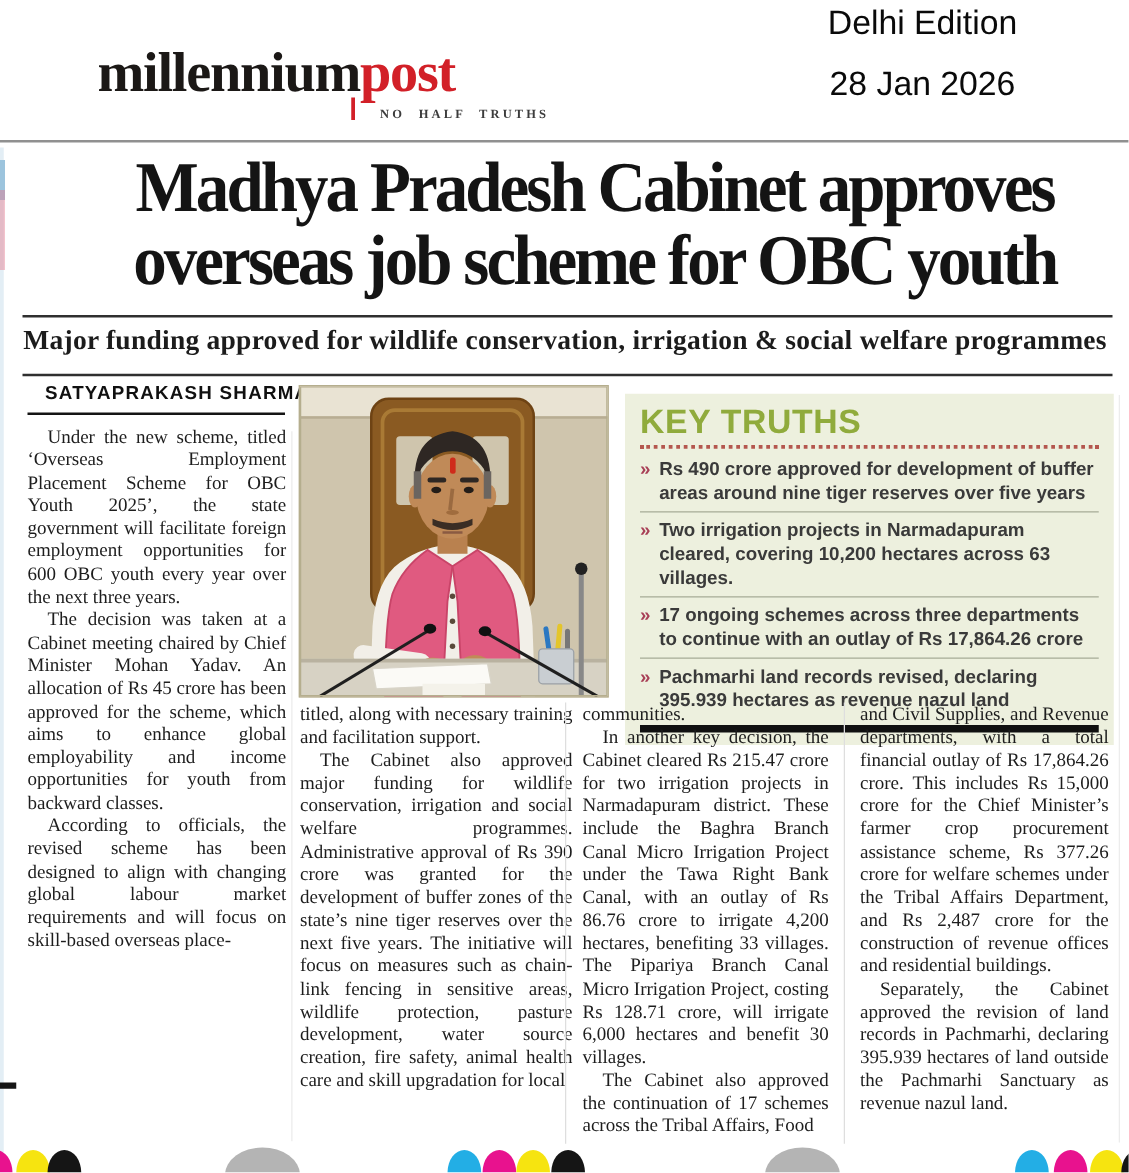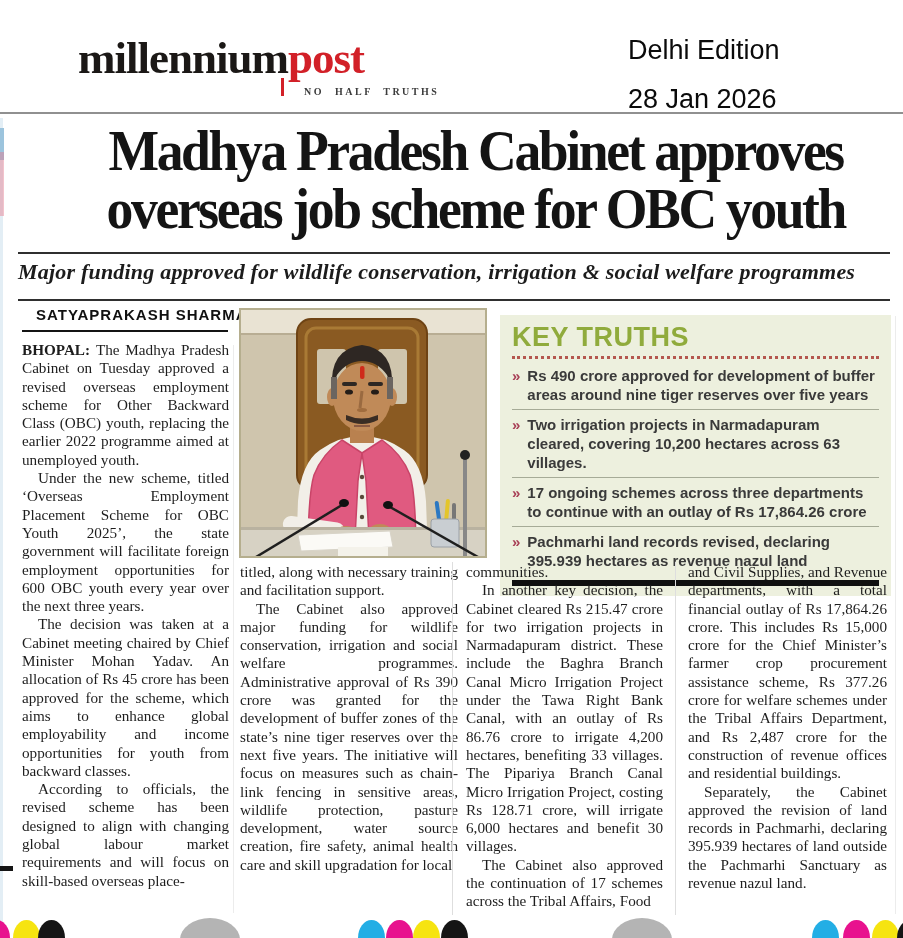--- a/index.html
+++ b/index.html
@@ -9,37 +9,37 @@
   
   .masthead{position:absolute;left:78px;top:36px;font-family:"Liberation Serif",serif;
             font-weight:bold;font-size:45px;letter-spacing:-1px;line-height:1;white-space:nowrap;}
   .mast-black{color:#1b1816;}
   .mast-red{color:#d22028;}
   .mast-tagline{position:absolute;left:285px;top:86px;font-family:"Liberation Serif",serif;
                 font-weight:bold;font-size:10px;letter-spacing:2.5px;word-spacing:6px;color:#3c3c3c;padding-left:19px;}
   .tag-tick{position:absolute;left:281px;top:78px;width:3px;height:18px;background:#d22028;}
 
   
-  .edition{position:absolute;left:628px;top:36px;width:220px;text-align:left;
+  .edition{position:absolute;left:628px;top:4px;width:220px;text-align:center;
            font-family:"Liberation Sans",sans-serif;color:#0a0a0a;font-size:27px;line-height:1.1;}
   .edition .line1{margin-bottom:19px;}
 
   
   .rule{position:absolute;background:#2f2f2f;}
   .rule.top{top:112px;left:0;width:903px;height:2px;background:#909090;}
   .rule.under-head{top:252px;left:18px;width:872px;height:2px;}
   .rule.under-sub{top:299px;left:18px;width:872px;height:2px;}
   .rule.under-byline{top:330px;left:22px;width:206px;height:2px;background:#141414;}
 
   
   .headline{position:absolute;left:0;top:122px;width:903px;text-align:center;
             font-weight:bold;font-size:57px;line-height:58px;letter-spacing:-2.5px;color:#141414;}
   .headline span{display:inline-block;transform:scaleX(.94);transform-origin:center;}
-  .subheadline{position:absolute;left:18px;top:259px;width:868px;
-               font-style:italic;font-weight:600;font-size:22px;color:#1c1c1c;letter-spacing:.2px;}
+  .subheadline{position:absolute;left:18px;top:259px;width:868px;text-align:center;
+               font-weight:600;font-size:22px;color:#1c1c1c;letter-spacing:.2px;}
 
   
   .byline{position:absolute;left:36px;top:306px;font-family:"Liberation Sans",sans-serif;
           font-weight:bold;font-size:15px;letter-spacing:1px;color:#101010;}
 
   
   .news-col{position:absolute;text-align:justify;font-size:15.2px;line-height:18.3px;
             color:#1d1d1d;overflow:hidden;}
   .col1{left:22px;top:341px;width:207px;height:575px;}
   .col2{left:240px;top:563px;width:218px;height:353px;}
@@ -196,21 +196,20 @@
         </div>
         <div class="kp-item last">
           <span class="kp-bullet">»</span>
           <span>Pachmarhi land records revised, declaring 395.939 hectares as revenue nazul land</span>
         </div>
       </div>
     <div class="kp-bar"></div>
   </div>
 
   <div class="news-col col1">
-      <p class="body-p"><b class="dateline">BHOPAL: </b>The Madhya Pradesh Cabinet on Tuesday approved a revised overseas employment scheme for Other Backward Class (OBC) youth, replacing the earlier 2022 programme aimed at unemployed youth.</p>
       <p class="body-p ind">Under the new scheme, titled ‘Overseas Employment Placement Scheme for OBC Youth 2025’, the state government will facilitate foreign employment opportunities for 600 OBC youth every year over the next three years.</p>
       <p class="body-p ind">The decision was taken at a Cabinet meeting chaired by Chief Minister Mohan Yadav. An allocation of Rs 45 crore has been approved for the scheme, which aims to enhance global employability and income opportunities for youth from backward classes.</p>
       <p class="body-p ind">According to officials, the revised scheme has been designed to align with changing global labour market requirements and will focus on skill-based overseas place-</p>
     </div>
   <div class="news-col col2">
       <p class="body-p">titled, along with necessary training and facilitation support.</p>
       <p class="body-p ind">The Cabinet also approved major funding for wildlife conservation, irrigation and social welfare programmes. Administrative approval of Rs 390 crore was granted for the development of buffer zones of the state’s nine tiger reserves over the next five years. The initiative will focus on measures such as chain-link fencing in sensitive areas, wildlife protection, pasture development, water source creation, fire safety, animal health care and skill upgradation for local</p>
     </div>
   <div class="news-col col3">
       <p class="body-p">communities.</p>

